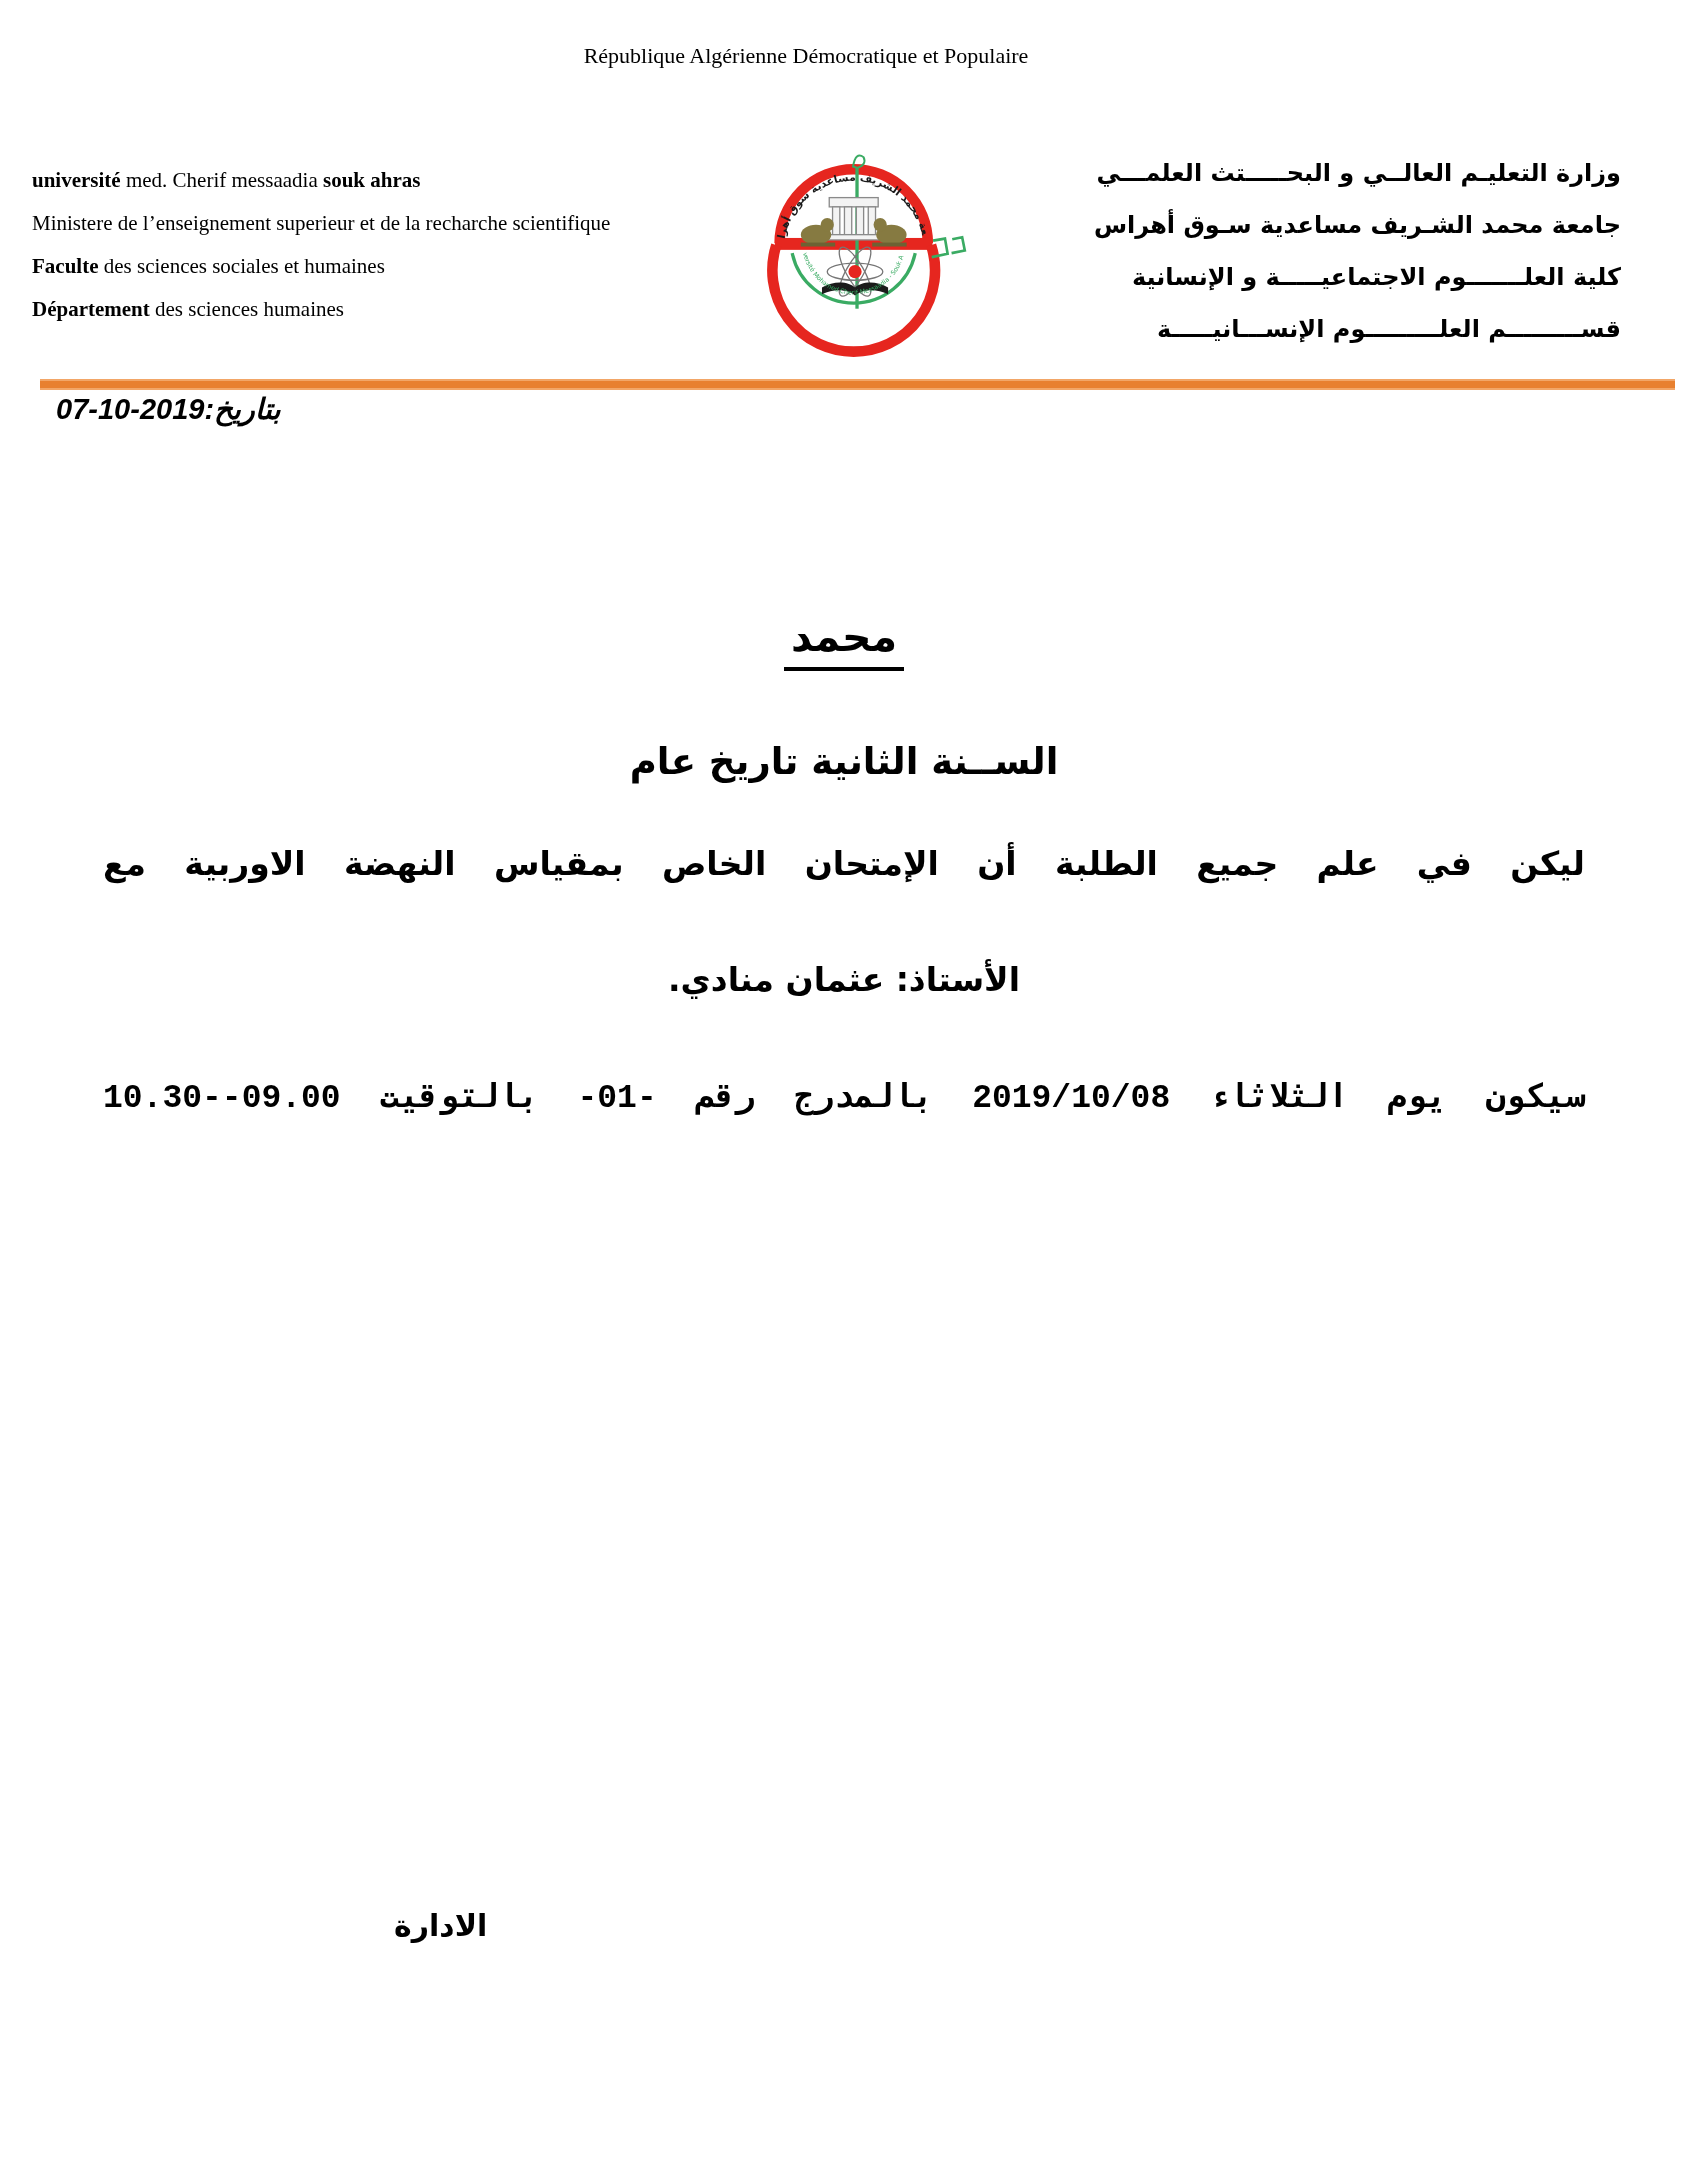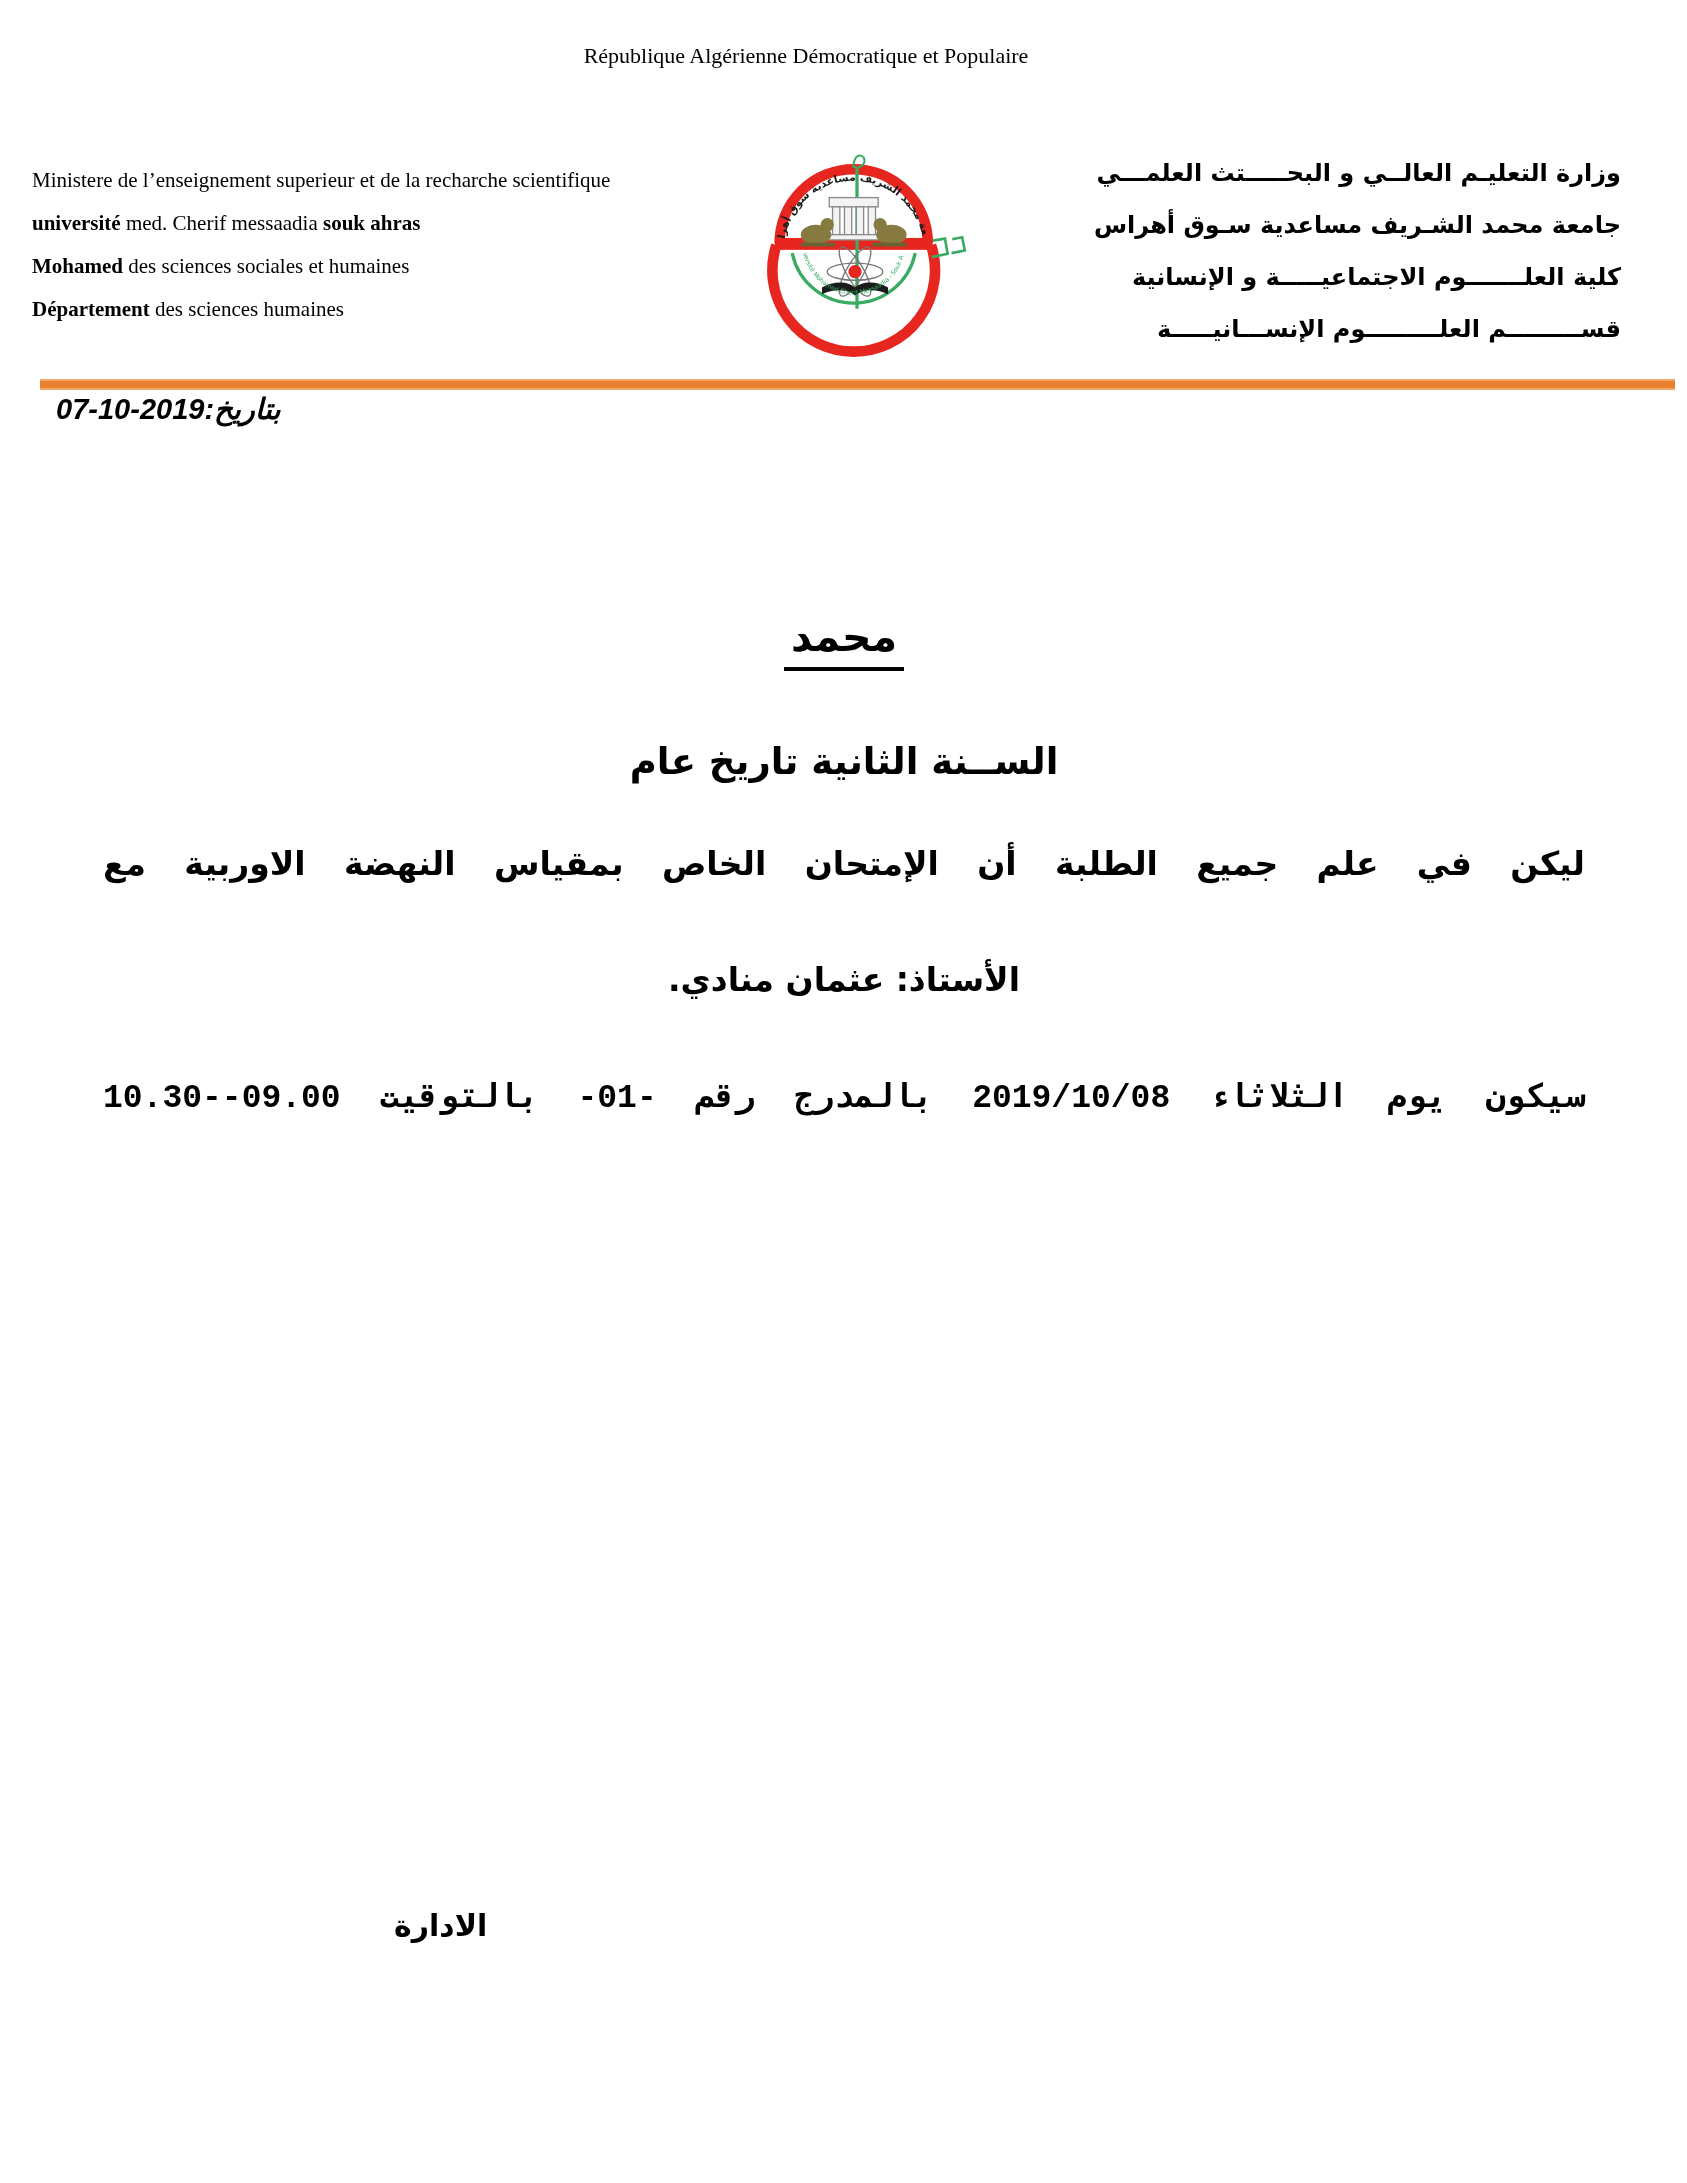--- a/index.html
+++ b/index.html
@@ -132,23 +132,23 @@
 </head>
 <body>
 
 <div class="page">
 
   <header class="hdr">
     <div class="hdr-fr">République Algérienne Démocratique et Populaire</div>
   </header>
 
   <section class="fr-block">
+    <div><b>université</b><span> med. Cherif messaadia </span><b>souk ahras</b></div>
     <div>Ministere de l’enseignement superieur et de la recharche scientifique</div>
-    <div><b>université</b><span> med. Cherif messaadia </span><b>souk ahras</b></div>
-    <div><b>Mohamed</b><span> des sciences sociales et humaines</span></div>
+    <div><b>Faculte</b><span> des sciences sociales et humaines</span></div>
     <div><b>Département</b><span> des sciences humaines</span></div>
   </section>
 
   <section class="ar-block" dir="rtl">
     <div>وزارة التعليـم العالــي و البحـــــتث العلمـــي</div>
     <div>جامعة محمد الشـريف مساعدية سـوق أهراس</div>
     <div>كلية العلـــــــوم الاجتماعيـــــة و الإنسانية</div>
     <div>قســـــــــم العلـــــــــوم الإنســـانيـــــة</div>
   </section>
 

